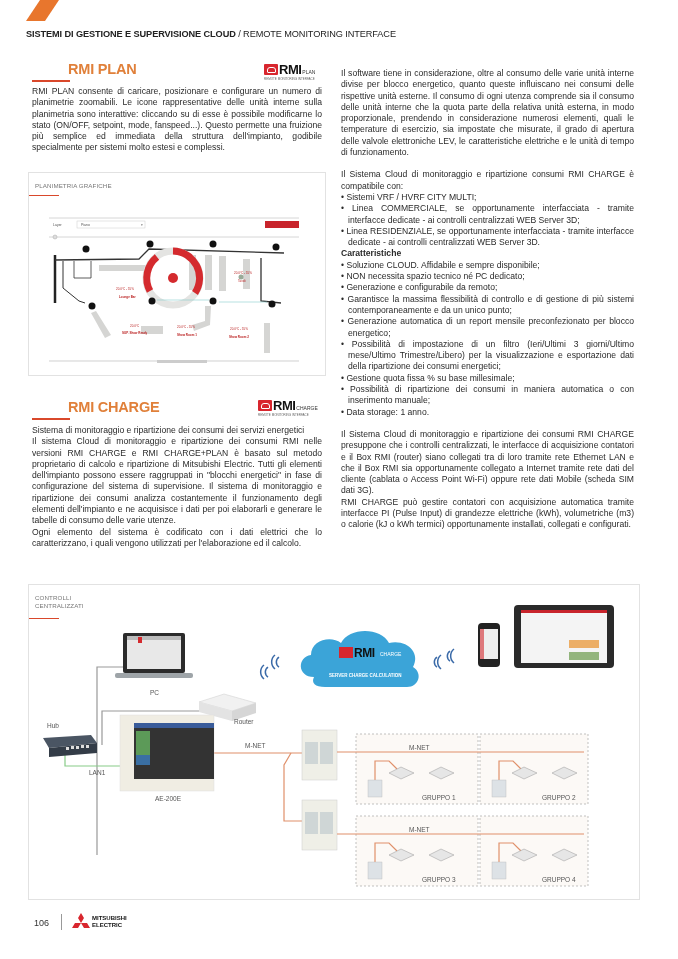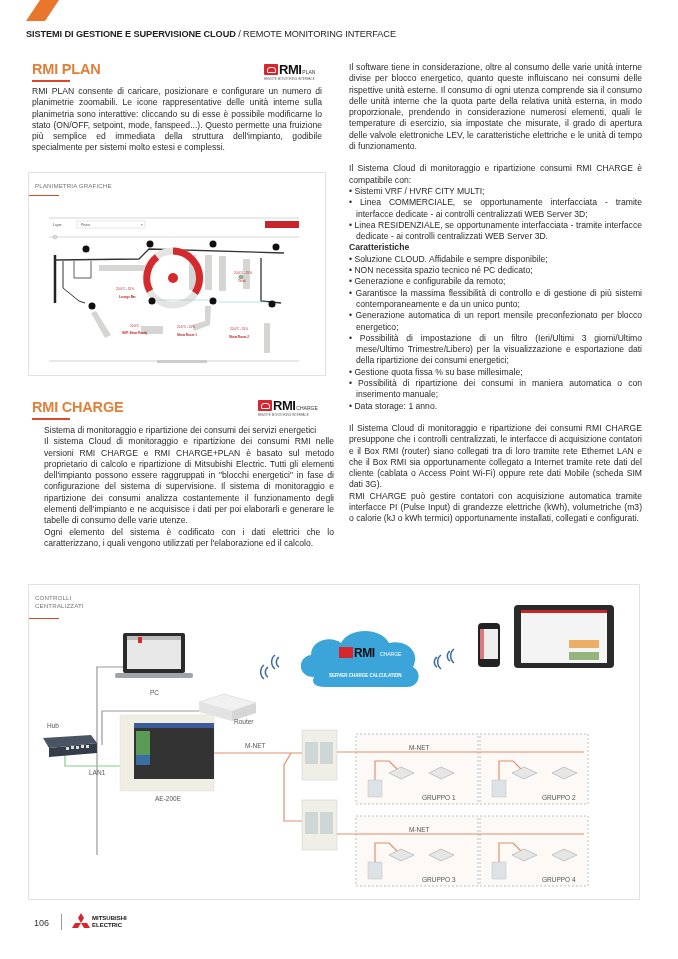--- a/index.html
+++ b/index.html
@@ -2,21 +2,21 @@
 <html><head>
 <meta charset="utf-8">
 <style>
   html,body{margin:0;padding:0;background:#fff;}
   body{width:678px;height:959px;position:relative;overflow:hidden;font-family:"Liberation Sans",sans-serif;color:#222;}
   .corner{position:absolute;left:26px;top:0;width:0;height:0;}
   .corner svg{display:block;}
   .header{position:absolute;left:26px;top:29px;font-size:9.2px;letter-spacing:-0.1px;color:#222;text-align:right;}
   .header b{font-weight:bold;}
   .col{position:absolute;font-size:8.6px;line-height:11.3px;text-align:justify;color:#2a2a2a;}
-  .sec-title{font-size:14.5px;font-weight:bold;color:#e0803a;letter-spacing:-0.2px;}
+  .sec-title{font-size:14.5px;font-weight:bold;color:#e0803a;letter-spacing:-0.2px;margin-left:36px;}
   .sec-underline{width:38px;height:2px;background:#d9482b;margin-top:3px;}
   .logo{position:absolute;display:flex;align-items:flex-end;}
   .logo .box{width:14px;height:11px;background:#d8262e;border-radius:1px;margin-right:1px;position:relative;}
   .logo .box:after{content:"";position:absolute;left:3px;top:3px;width:7px;height:4px;border:1px solid #fff;border-radius:3px 3px 1px 1px;}
   .logo .rmi{font-size:13px;font-weight:bold;color:#111;letter-spacing:-0.5px;line-height:11px;}
   .logo .sub{font-size:5px;color:#333;margin-left:1px;line-height:6px;}
   .logo .tag{position:absolute;left:0;top:13px;font-size:3px;color:#666;white-space:nowrap;}
   .panel{position:absolute;border:1px solid #e2e2e2;background:#fff;}
   .panel-label{position:absolute;font-size:6.2px;color:#777;letter-spacing:0.1px;line-height:7.5px;}
   .panel-underline{position:absolute;height:1px;background:#d9482b;width:30px;}
@@ -121,27 +121,27 @@
 <div style="position:absolute;left:32px;top:399px;">
   <div class="sec-title">RMI CHARGE</div>
   <div class="sec-underline"></div>
 </div>
 <div class="logo" style="left:258px;top:400px;">
   <span class="box"></span>
   <span class="rmi">RMI</span>
   <span class="sub">CHARGE</span>
   <span class="tag">REMOTE MONITORING INTERFACE</span>
 </div>
-<div class="col" style="left:32px;top:425px;width:290px;margin-left:12px;">
+<div class="col" style="left:32px;top:425px;width:290px;">
   <p>Sistema di monitoraggio e ripartizione dei consumi dei servizi energetici</p>
   <p>Il sistema Cloud di monitoraggio e ripartizione dei consumi RMI nelle versioni RMI CHARGE e RMI CHARGE+PLAN è basato sul metodo proprietario di calcolo e ripartizione di Mitsubishi Electric. Tutti gli elementi dell'impianto possono essere raggruppati in "blocchi energetici" in fase di configurazione del sistema di supervisione. Il sistema di monitoraggio e ripartizione dei consumi analizza costantemente il funzionamento degli elementi dell'impianto e ne acquisisce i dati per poi elaborarli e generare le tabelle di consumo delle varie utenze.</p>
   <p>Ogni elemento del sistema è codificato con i dati elettrici che lo caratterizzano, i quali vengono utilizzati per l'elaborazione ed il calcolo.</p>
 </div>
 
-<div class="col" style="left:341px;top:62px;width:293px;margin-left:8px;">
+<div class="col" style="left:341px;top:68px;width:293px;">
   <p>Il software tiene in considerazione, oltre al consumo delle varie unità interne divise per blocco energetico, quanto queste influiscano nei consumi delle rispettive unità esterne. Il consumo di ogni utenza comprende sia il consumo delle unità interne che la quota parte della relativa unità esterna, in modo proporzionale, prendendo in considerazione numerosi elementi, quali le temperature di esercizio, sia impostate che misurate, il grado di apertura delle valvole elettroniche LEV, le caratteristiche elettriche e le unità di tempo di funzionamento.</p>
   <div style="height:11px;"></div>
   <p>Il Sistema Cloud di monitoraggio e ripartizione consumi RMI CHARGE è compatibile con:</p>
   <ul>
     <li>Sistemi VRF / HVRF CITY MULTI;</li>
     <li>Linea COMMERCIALE, se opportunamente interfacciata - tramite interfacce dedicate - ai controlli centralizzati WEB Server 3D;</li>
     <li>Linea RESIDENZIALE, se opportunamente interfacciata - tramite interfacce dedicate - ai controlli centralizzati WEB Server 3D.</li>
   </ul>
   <p style="font-weight:bold;">Caratteristiche</p>
   <ul>

